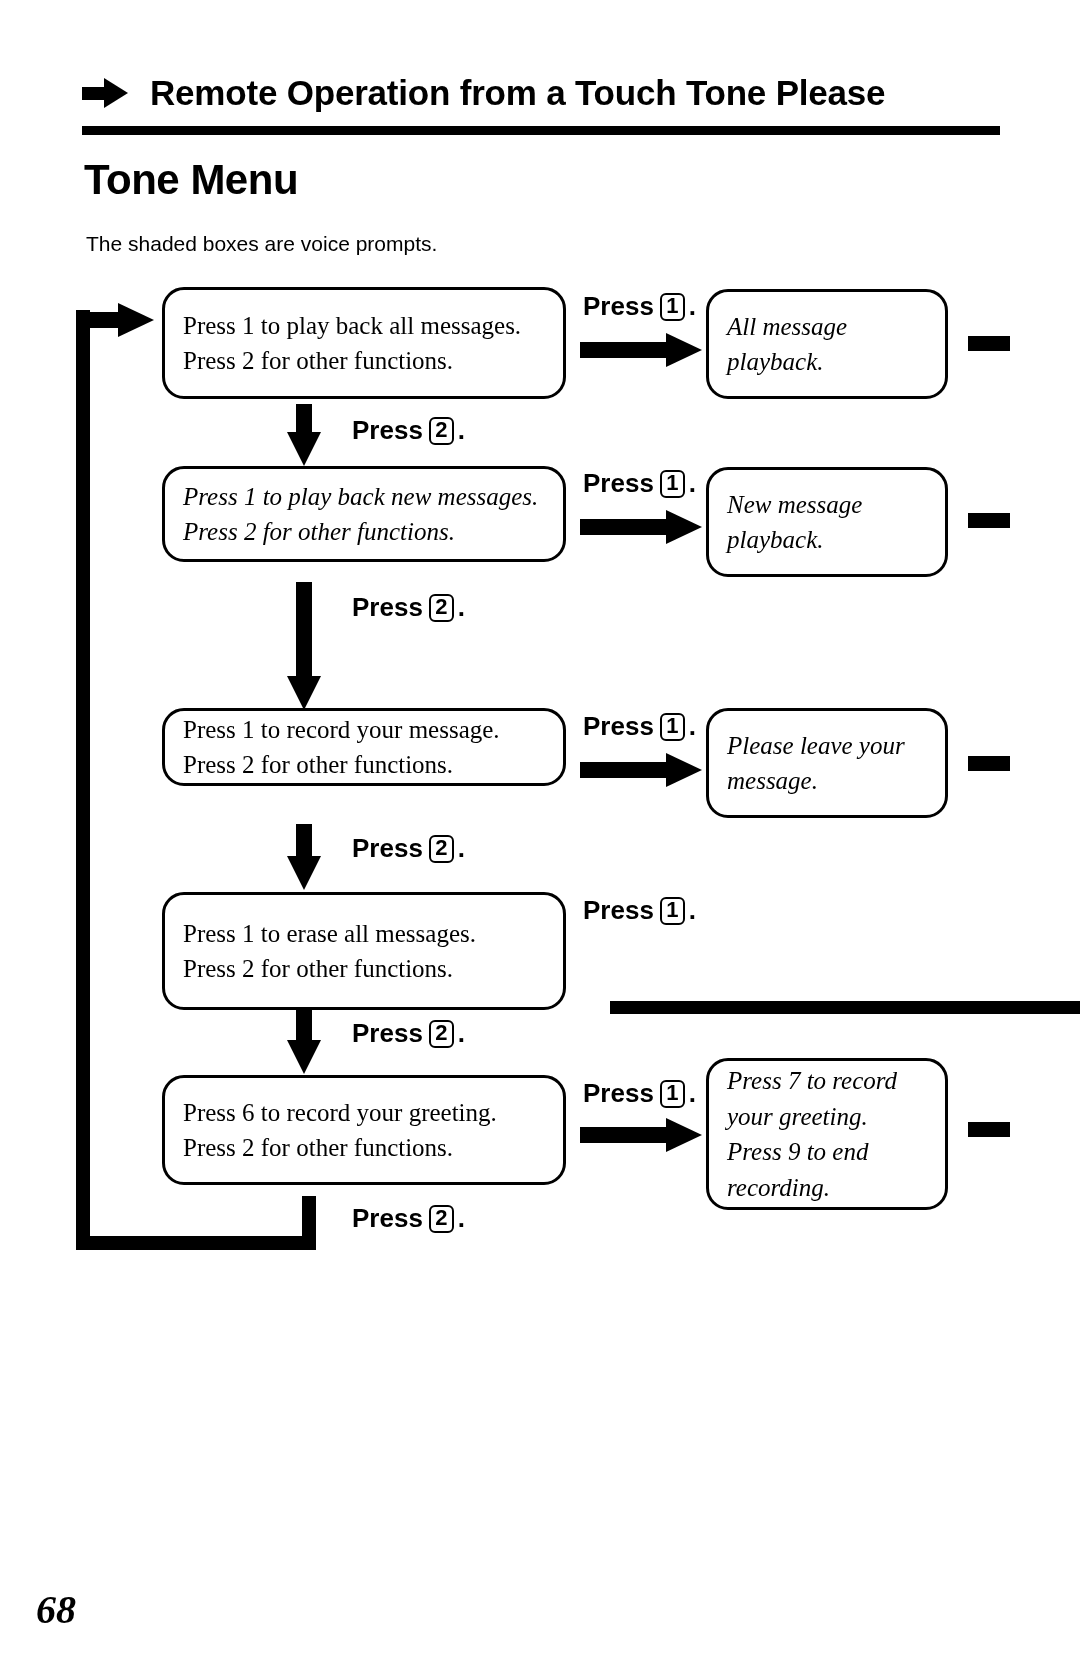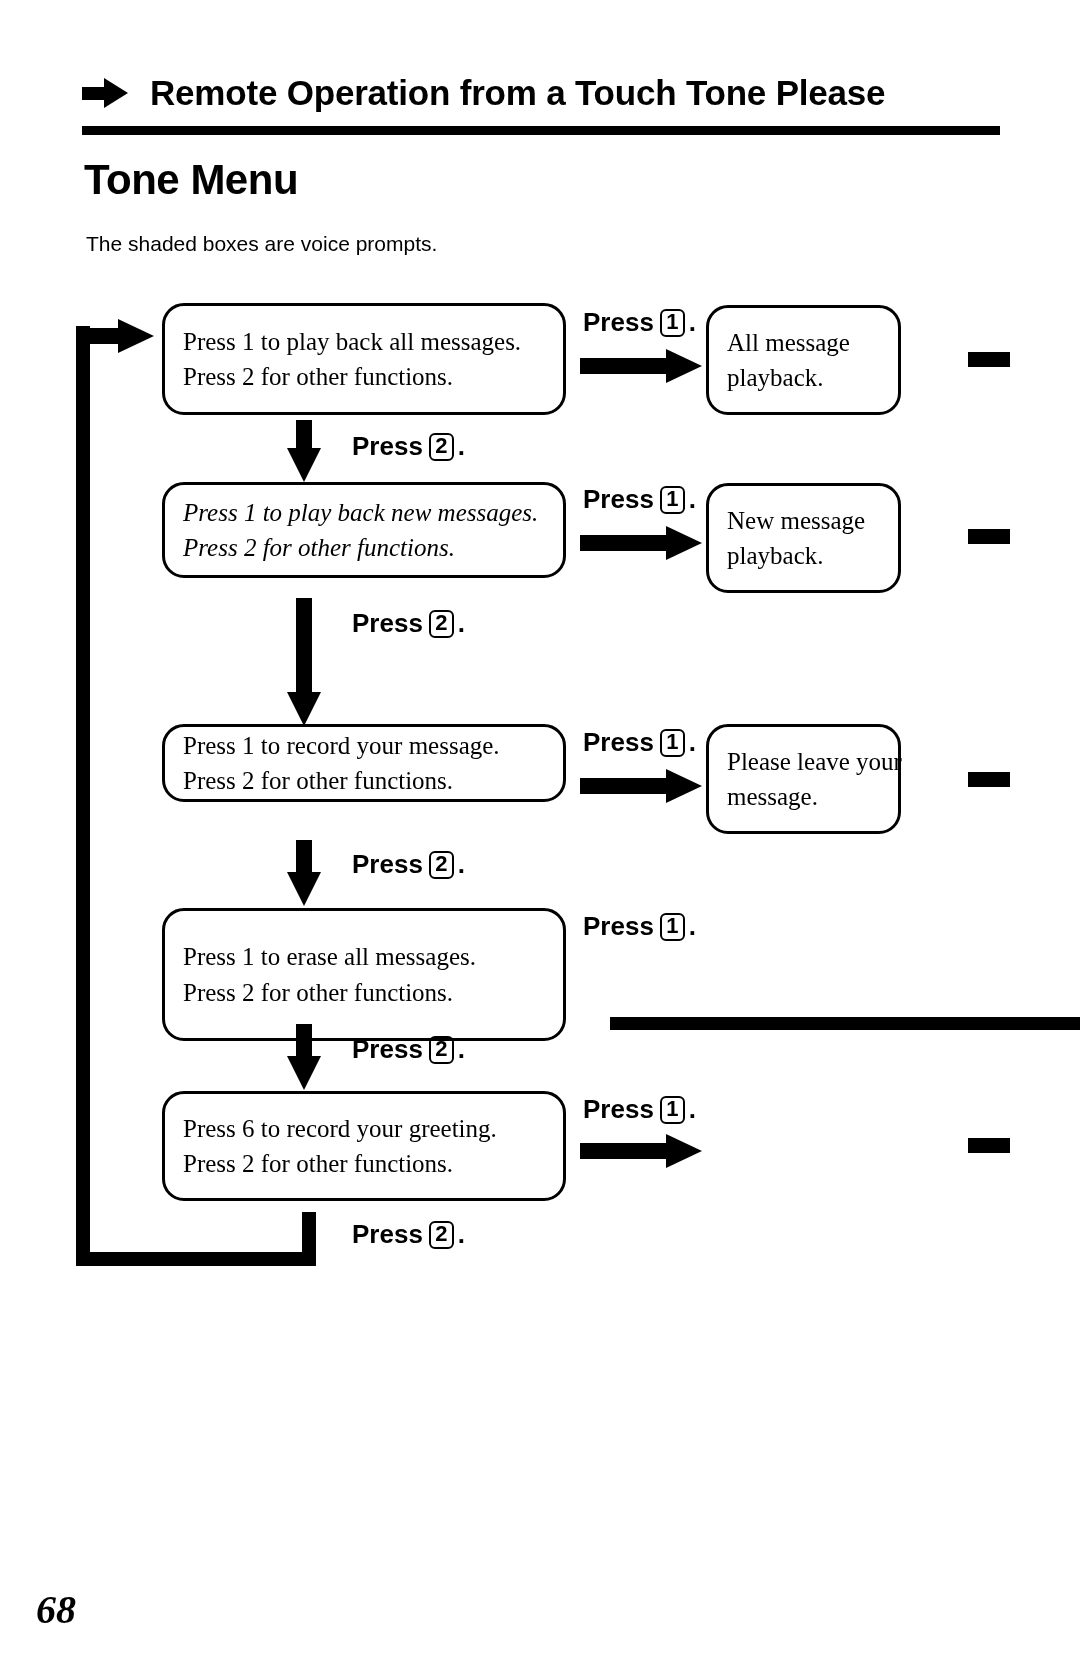--- a/index.html
+++ b/index.html
@@ -87,21 +87,21 @@
     left: 86px;
     top: 232px;
     font-family: "Liberation Sans", sans-serif;
     font-size: 21px;
   }
 
   
   .chart {
     position: absolute;
     left: 0;
-    top: 16px;
+    top: 0;
     width: 1080px;
     height: 1300px;
   }
 
   .vbox {
     position: absolute;
     box-sizing: border-box;
     border: 3px solid #000;
     border-radius: 22px;
     background: #fff;
@@ -116,21 +116,22 @@
     line-height: 1.42;
     white-space: nowrap;
   }
 
   .left-box {
     left: 162px;
     width: 404px;
   }
   .right-box {
     left: 706px;
-    width: 195px;
+    width: 242px;
+    font-style: italic;
   }
 
   
   .press-label {
     position: absolute;
     font-family: "Liberation Sans", sans-serif;
     font-weight: bold;
     font-size: 26px;
     white-space: nowrap;
     display: flex;
@@ -390,21 +391,21 @@
     <div class="v-arrow" style="left:287px; top:824px; height:66px;">
       <span class="shaft" style="height:38px;"></span>
       <span class="head" style="top:32px;"></span>
     </div>
     <div class="press-label" style="left:352px; top:833px;">
       <span>Press</span>
       <span class="keycap">2</span>
       <span class="dot">.</span>
     </div>
 
-    <div class="vbox left-box" style="top:892px; height:133px;">
+    <div class="vbox left-box" style="top:892px; height:118px;">
       <div class="line">Press 1 to erase all messages.</div>
       <div class="line">Press 2 for other functions.</div>
     </div>
 
     <div class="press-label" style="left:583px; top:895px;">
       <span>Press</span>
       <span class="keycap">1</span>
       <span class="dot">.</span>
     </div>
 
@@ -429,20 +430,26 @@
       <span>Press</span>
       <span class="keycap">1</span>
       <span class="dot">.</span>
     </div>
 
     <div class="h-arrow" style="left:580px; top:1118px; width:122px;">
       <span class="shaft" style="width:90px;"></span>
       <span class="head" style="left:86px;"></span>
     </div>
 
+    <div class="vbox right-box" style="top:1058px; height:152px;">
+      <div class="line">Press 7 to record</div>
+      <div class="line">your greeting.</div>
+      <div class="line">Press 9 to end</div>
+      <div class="line">recording.</div>
+    </div>
 
     <div class="edge-stub" style="top:1122px;"></div>
 
     <div class="press-label" style="left:352px; top:1203px;">
       <span>Press</span>
       <span class="keycap">2</span>
       <span class="dot">.</span>
     </div>
 
   </div>

